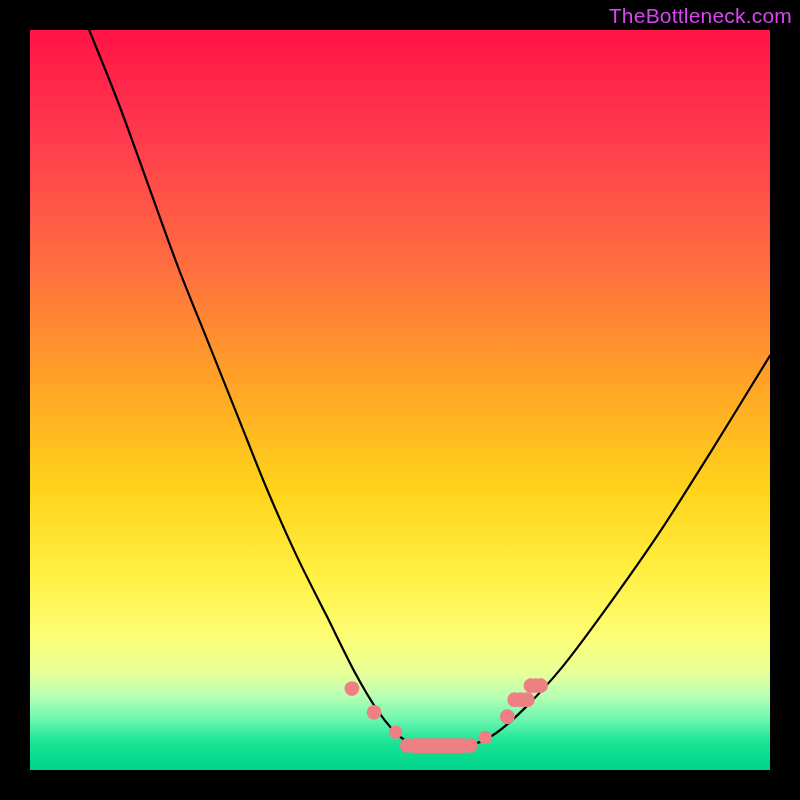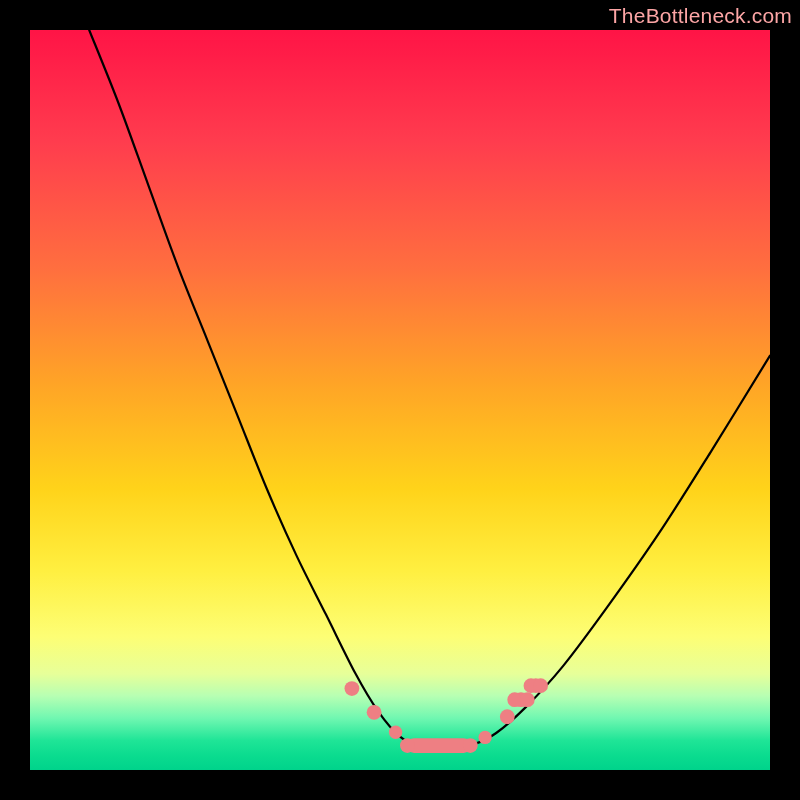--- a/index.html
+++ b/index.html
@@ -45,21 +45,21 @@
     position: absolute;
     left: 0; top: 0;
     width: 740px;
     height: 740px;
     display: block;
   }
   .watermark {
     position: absolute;
     top: 4px;
     right: 8px;
-    color: #fca5a5;
+    color: #d946ef;
     font-size: 21px;
     font-weight: 500;
     letter-spacing: 0.2px;
     user-select: none;
   }
 </style>
 </head>
 <body>
 
 <div class="frame">

